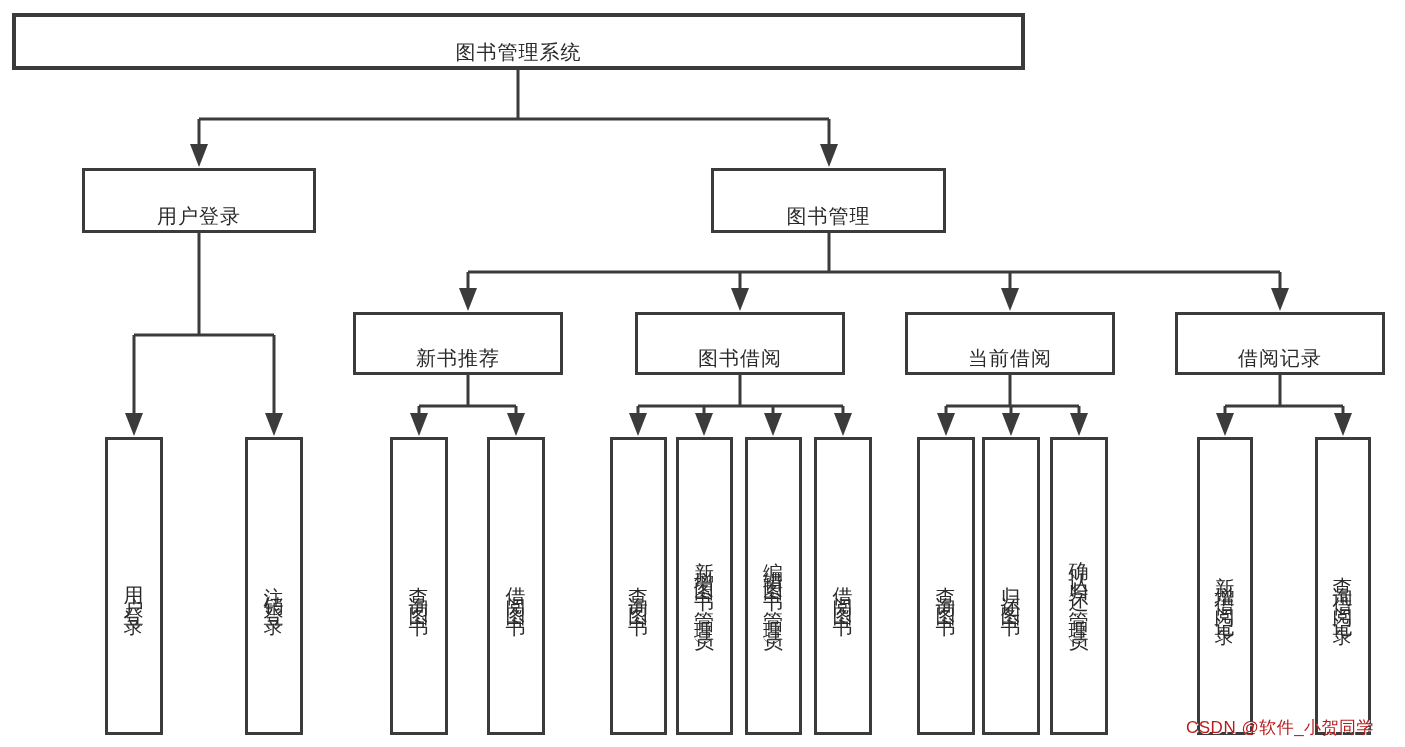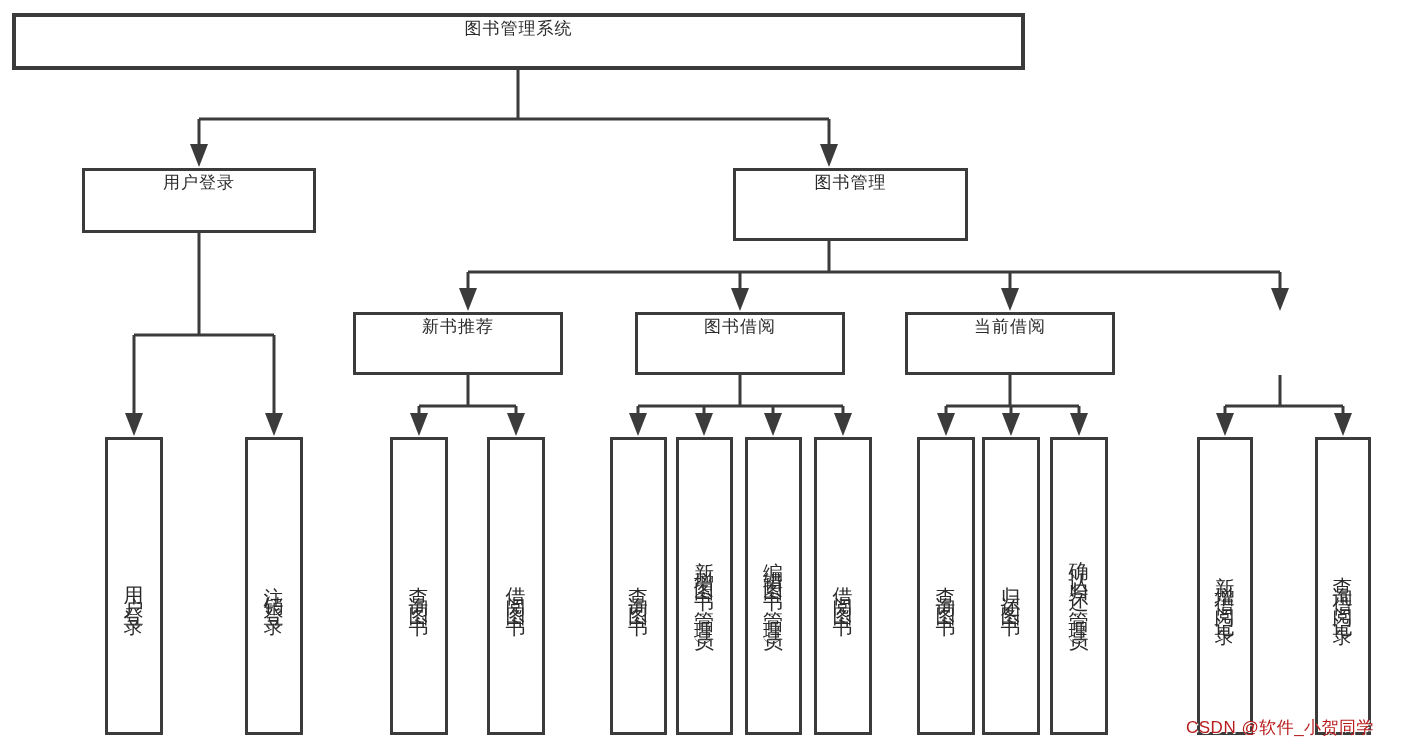--- a/index.html
+++ b/index.html
@@ -25,24 +25,24 @@
   svg.connectors polygon {
     fill: #3b3b3b;
     stroke: none;
   }
   .hbox {
     position: absolute;
     box-sizing: border-box;
     border: 3px solid #3b3b3b;
     background: #ffffff;
     display: flex;
-    align-items: flex-start;
+    align-items: flex-end;
     justify-content: center;
     color: #2a2a2a;
-    font-size: 17px;
+    font-size: 20px;
     letter-spacing: 1px;
     white-space: nowrap;
   }
   .hbox.root { border-width: 4px; }
   .vbox {
     position: absolute;
     box-sizing: border-box;
     border: 3px solid #3b3b3b;
     background: #ffffff;
     top: 437px;
@@ -132,33 +132,36 @@
       <polygon points="1334,413 1352,413 1343,436"></polygon>
   </svg>
 
   <div class="hbox root" style="left:12px; top:13px; width:1013px; height:57px;">
     <span>图书管理系统</span>
   </div>
 
   <div class="hbox" style="left:82px; top:168px; width:234px; height:65px;">
     <span>用户登录</span>
   </div>
-  <div class="hbox" style="left:711px; top:168px; width:235px; height:73px;margin-left:22px;">
+  <div class="hbox" style="left:711px; top:168px; width:235px; height:65px;">
     <span>图书管理</span>
   </div>
 
   <div class="hbox" style="left:353px; top:312px; width:210px; height:63px;">
     <span>新书推荐</span>
   </div>
   <div class="hbox" style="left:635px; top:312px; width:210px; height:63px;">
     <span>图书借阅</span>
   </div>
   <div class="hbox" style="left:905px; top:312px; width:210px; height:63px;">
     <span>当前借阅</span>
   </div>
+  <div class="hbox" style="left:1175px; top:312px; width:210px; height:63px;">
+    <span>借阅记录</span>
+  </div>
 
   <div class="vbox" style="left:105px; width:58px;">
     <span class="vtext">用户登录</span>
   </div>
   <div class="vbox" style="left:245px; width:58px;">
     <span class="vtext">注销登录</span>
   </div>
 
   <div class="vbox" style="left:390px; width:58px;">
     <span class="vtext">查询图书</span>

